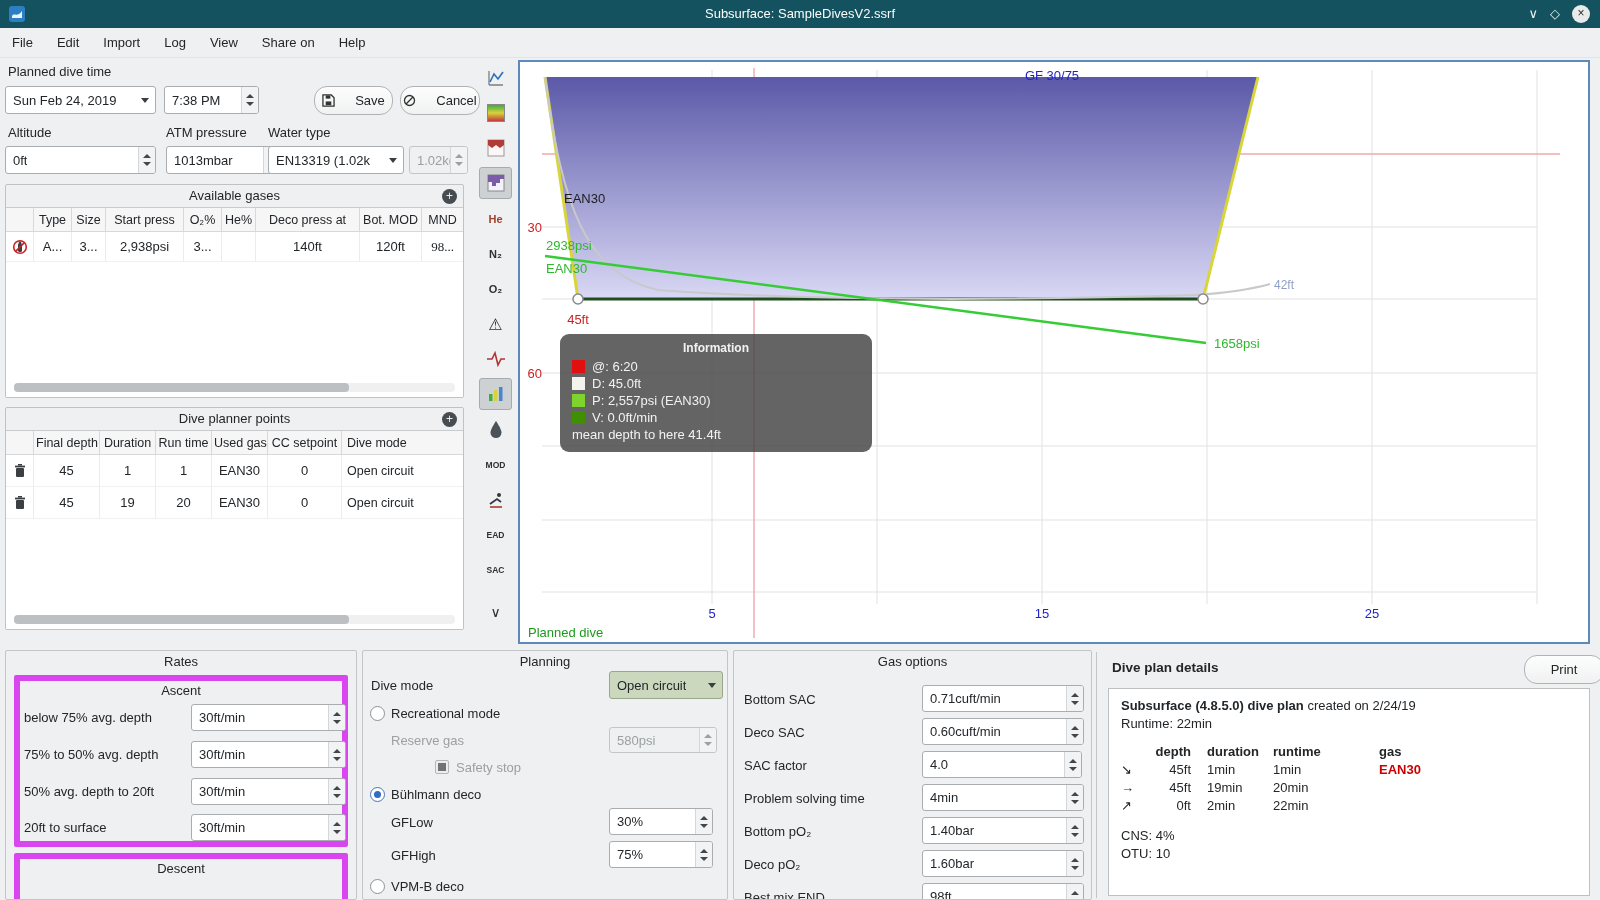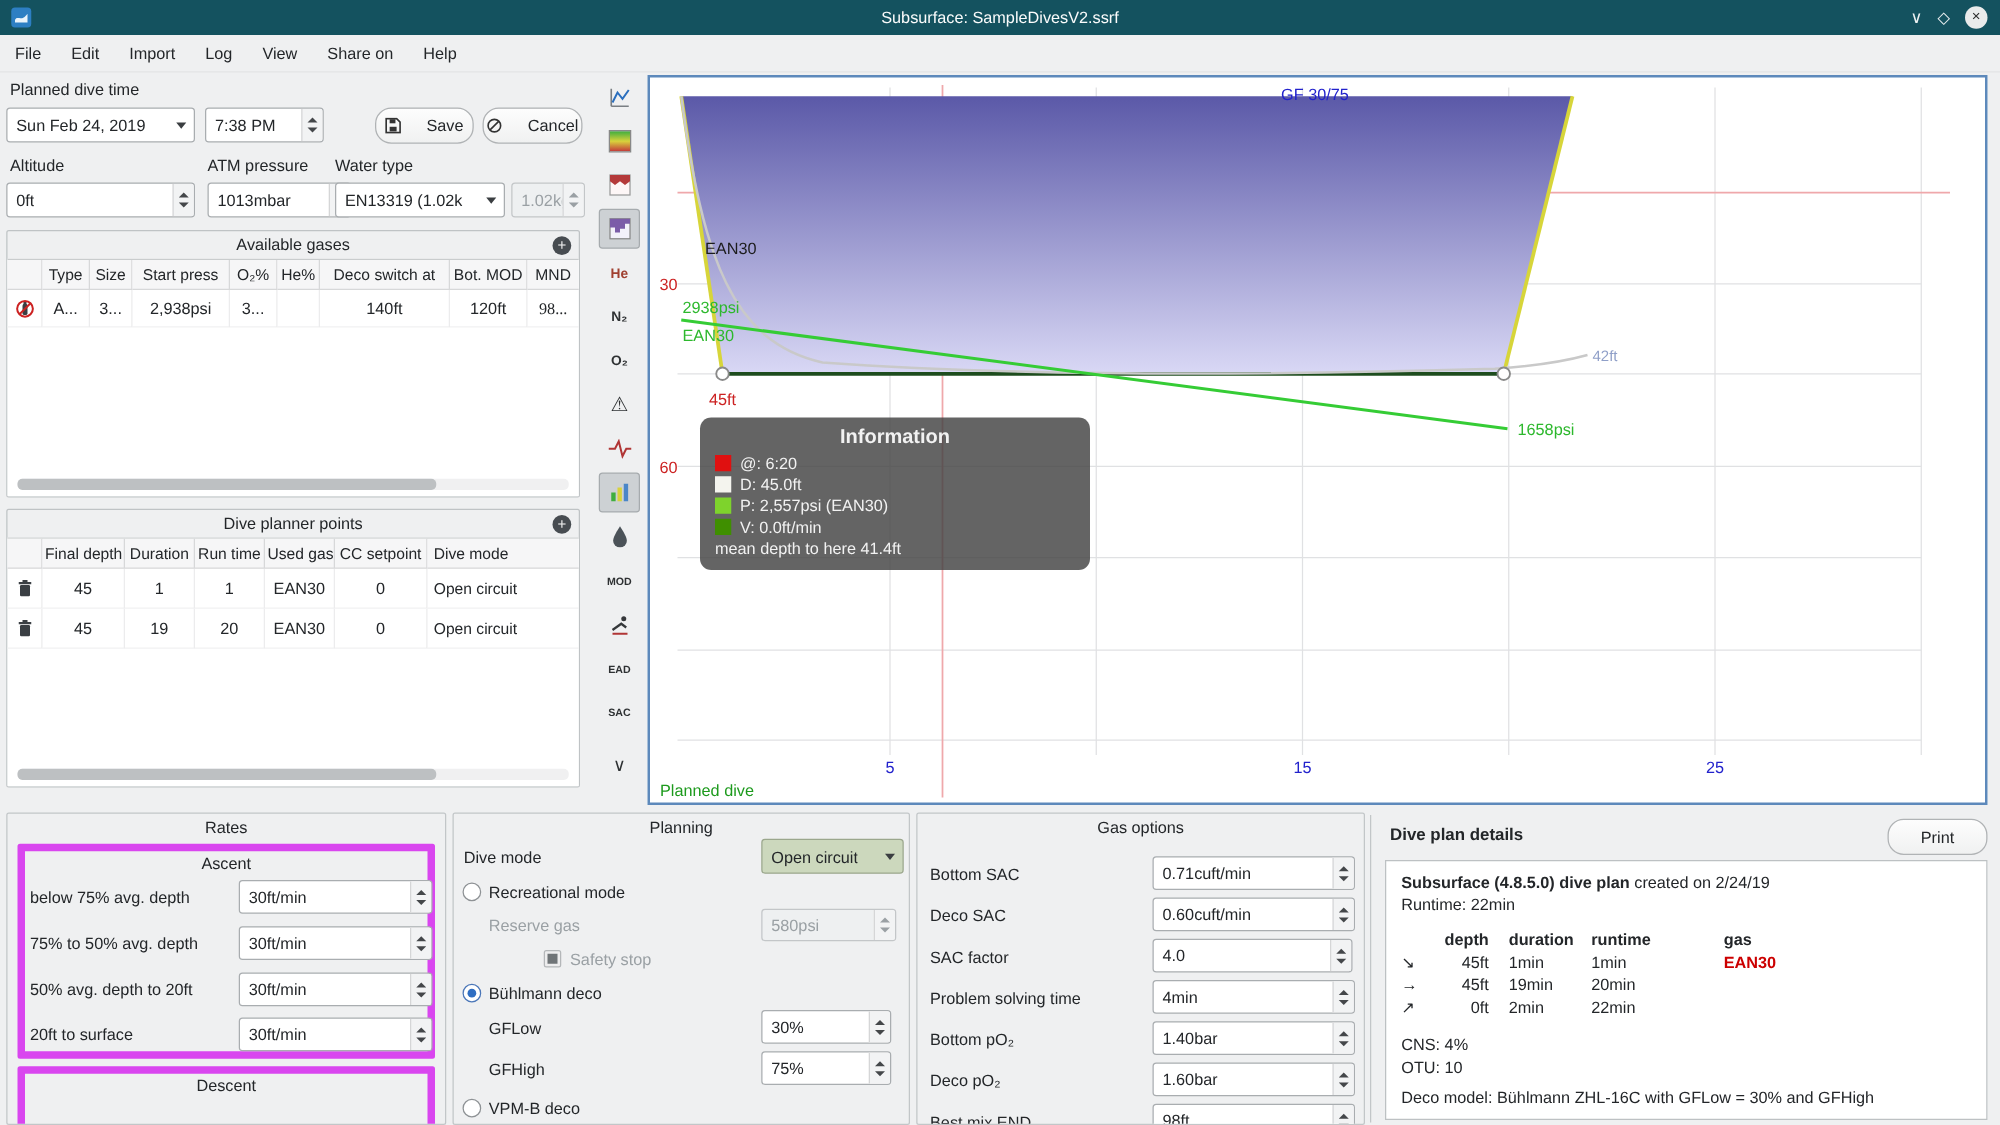--- a/index.html
+++ b/index.html
@@ -33,21 +33,21 @@
     border-left:4px solid transparent; border-right:4px solid transparent; border-top:5px solid #3a3e41; }
   .spin .arrows { margin-left:auto; align-self:stretch; width:17px; flex:none; background:#f2f3f4;
     border-left:1px solid #d5d6d7; display:flex; flex-direction:column; align-items:center; justify-content:center; gap:4px; }
   .au { width:0; height:0; border-left:4px solid transparent; border-right:4px solid transparent; border-bottom:4px solid #44474a; }
   .ad { width:0; height:0; border-left:4px solid transparent; border-right:4px solid transparent; border-top:4px solid #44474a; }
   .dis-ctrl { background:#eef0f1; color:#9aa0a4; border-color:#c3c6c8; }
   .dis-ctrl .au { border-bottom-color:#9aa0a4; } .dis-ctrl .ad { border-top-color:#9aa0a4; }
   .combo.green { background:#ccd8bd; border-color:#9ba78d; }
 
   .btn { position:absolute; background:linear-gradient(#fdfdfd,#f0f1f1); border:1px solid #b0b3b5;
-    border-radius:13px; display:flex; align-items:center; justify-content:center; gap:20px; }
+    border-radius:13px; display:flex; align-items:center; justify-content:center; gap:20px;margin-left:14px; }
 
   
   .gbox { position:absolute; border:1px solid #bfc3c5; border-radius:2px; background:#eff0f1; }
   .gbox-title { position:absolute; left:0; right:0; top:3px; text-align:center; }
   .plus { position:absolute; right:6px; top:4px; width:15px; height:15px; border-radius:50%;
     background:#474c51; color:#f0f0f0; font-size:12px; line-height:14px; text-align:center; }
   .tablewrap { position:absolute; left:0; right:0; top:22px; bottom:0; background:#ffffff; border-top:1px solid #c9cccd; }
   .trow { display:flex; }
   .hcell { background:#f6f6f7; border-right:1px solid #d7d8d9; border-bottom:1px solid #d7d8d9;
     font-size:12.5px; padding:5px 2px 4px 2px; text-align:center; white-space:nowrap; overflow:hidden; flex:none; }
@@ -62,21 +62,21 @@
     justify-content:center; border-radius:3px; font-size:11px; font-weight:bold; color:#2e3133; }
   .ticon.pressed { background:#cdd1d4; border:1px solid #a6abae; }
   .grad-sq { width:18px; height:18px; border:1px solid #888; background:linear-gradient(#3fae3f,#d8d23c,#c43a3a); }
 
   
   .chart { position:absolute; left:518px; top:60px; width:1072px; height:584px; background:#ffffff;
     border:2px solid #5d89bb; }
   .chart svg text { font-family:"Liberation Sans", sans-serif; }
   .tooltip { position:absolute; left:40px; top:272px; width:312px; background:rgba(66,66,66,0.82);
     border-radius:9px; color:#f2f2f2; padding:7px 12px 9px 12px; }
-  .tip-title { text-align:center; font-weight:bold; font-size:16px; margin-bottom:3px; }
+  .tip-title { text-align:center; font-weight:bold; font-size:12px; margin-bottom:3px; }
   .tip-row { display:flex; align-items:center; gap:7px; line-height:17px; font-size:13px; }
   .chip { width:13px; height:13px; flex:none; }
 
   
   .panel { position:absolute; border:1px solid #c2c6c8; border-radius:2px; overflow:hidden; }
   .panel-title { position:absolute; left:0; right:0; top:3px; text-align:center; }
   .subbox { position:absolute; border:6px solid #d946ef; border-radius:2px; }
   .subbox-title { position:absolute; left:0; right:0; top:2px; text-align:center; }
   .radio { position:absolute; width:15px; height:15px; border:1px solid #8e9295; border-radius:50%; background:#fff; }
   .radio.sel { border-color:#4a76b8; }
@@ -190,21 +190,21 @@
     <div class="gbox-title">Available gases</div>
     <div class="plus">+</div>
     <div class="tablewrap">
       <div class="trow">
         <div class="hcell" style="width:28px;"></div>
         <div class="hcell" style="width:38px;">Type</div>
         <div class="hcell" style="width:34px;">Size</div>
         <div class="hcell" style="width:78px;">Start press</div>
         <div class="hcell" style="width:38px;">O₂%</div>
         <div class="hcell" style="width:34px;">He%</div>
-        <div class="hcell" style="width:104px;">Deco switch at</div>
+        <div class="hcell" style="width:104px;">Deco press at</div>
         <div class="hcell" style="width:62px;">Bot. MOD</div>
         <div class="hcell" style="width:41px; border-right:none;">MND</div>
       </div>
       <div class="trow" style="height:30px;">
         <div class="dcell" style="width:28px;">
           <svg width="16" height="16" viewBox="0 0 16 16">
               <rect x="6" y="4" width="4" height="9" rx="1.5" fill="#3a3f44"></rect>
               <rect x="6.8" y="2.5" width="2.4" height="2" fill="#3a3f44"></rect>
               <circle cx="8" cy="8" r="6.3" fill="none" stroke="#cc2222" stroke-width="1.6"></circle>
               <line x1="3.6" y1="12.4" x2="12.4" y2="3.6" stroke="#cc2222" stroke-width="1.6"></line>
@@ -580,17 +580,16 @@
         <span class="dp-c0">↗</span>
         <span class="dp-c1">0ft</span>
         <span class="dp-c2">2min</span>
         <span class="dp-c3">22min</span>
         <span class="dp-c4"></span>
       </div>
       <div style="height:12px;"></div>
       <div>CNS: 4%</div>
       <div>OTU: 10</div>
       <div style="height:6px;"></div>
-      <div style="white-space:nowrap; overflow:hidden;">Deco model: Bühlmann ZHL-16C with GFLow = 30% and GFHigh</div>
     </div>
   </div>
 
 </div>
 
 </body></html>

